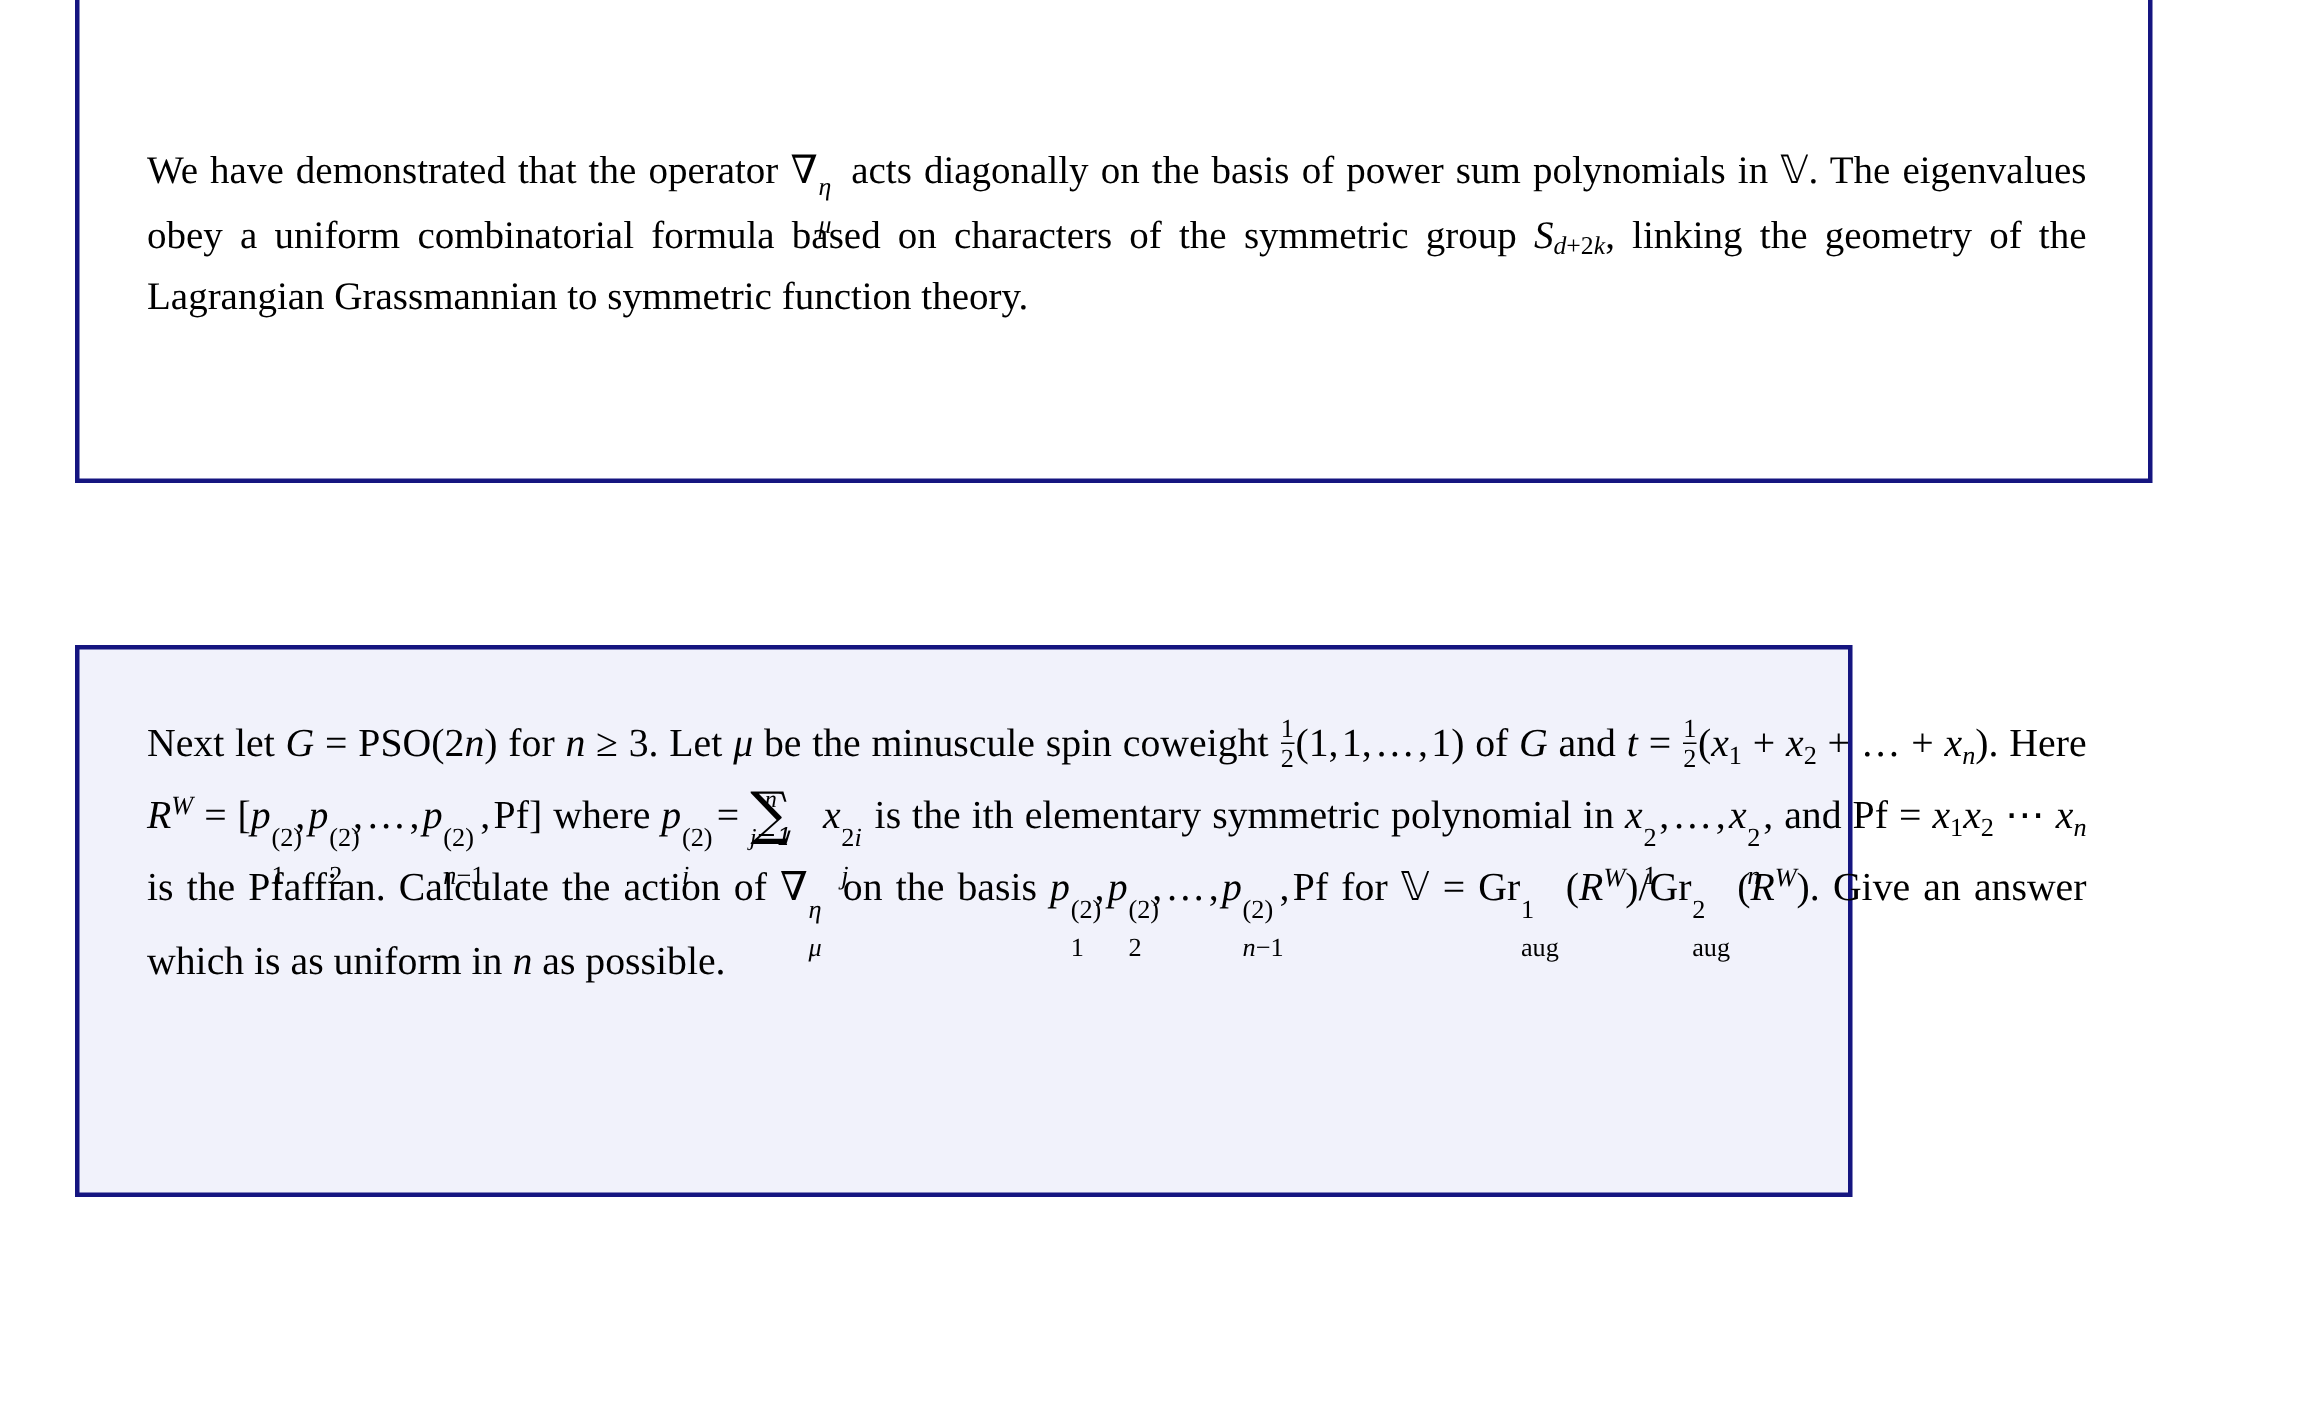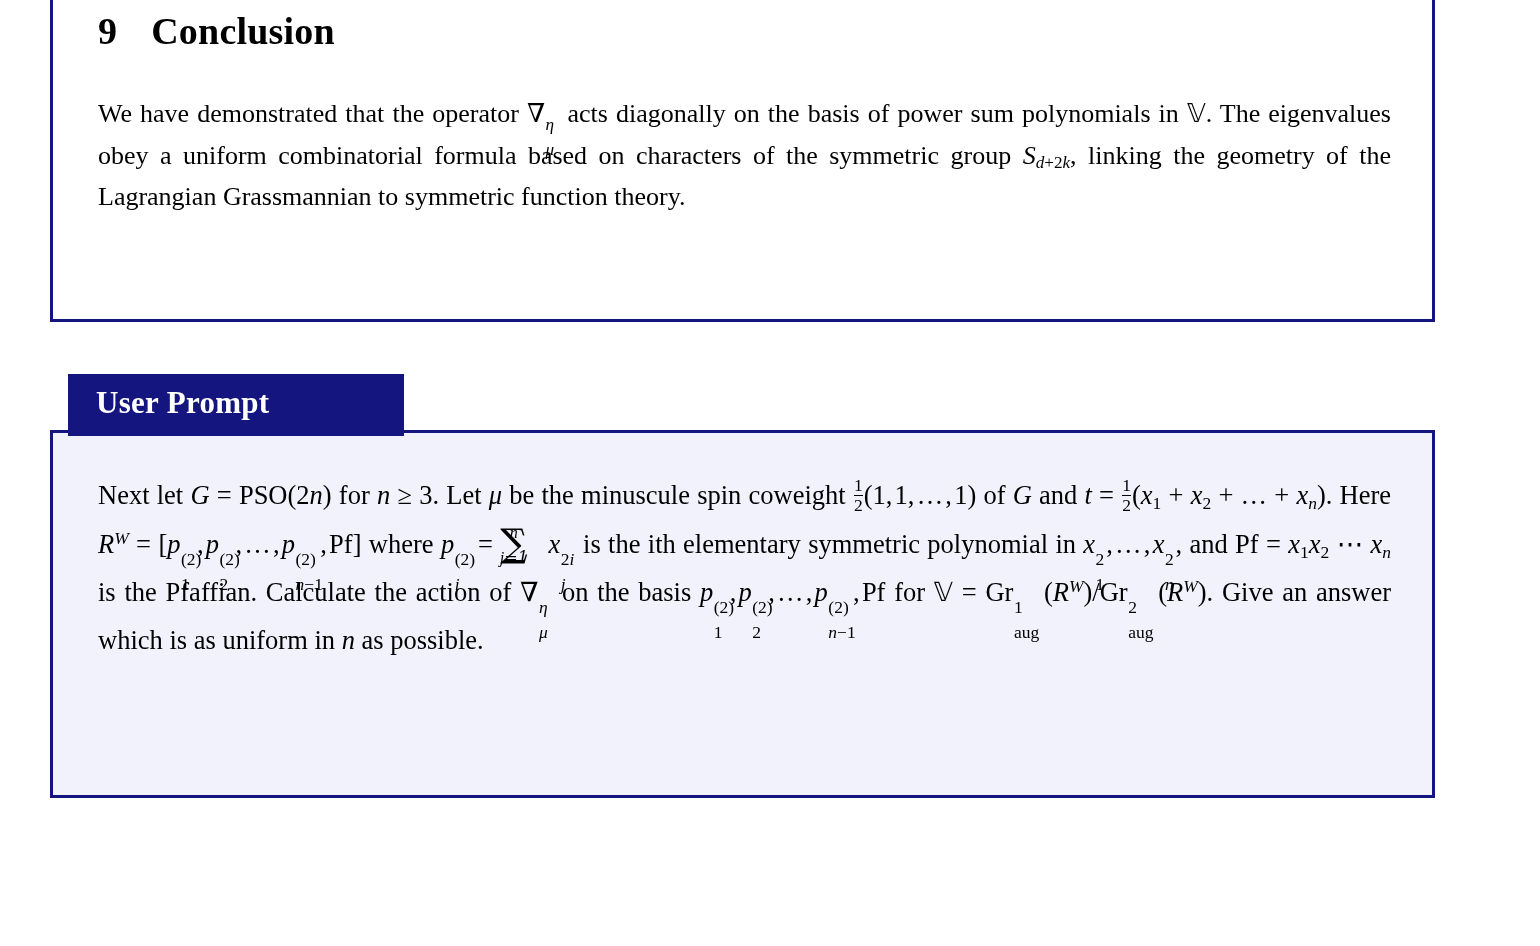--- a/index.html
+++ b/index.html
@@ -80,21 +80,21 @@
     font-weight: bold;
     font-size: 31px;
     letter-spacing: 0.3px;
     color: #ffffff;
   }
 
   .prompt-box {
     position: absolute;
     left: 50px;
     top: 430px;
-    width: 1385px;
+    width: 1185px;
     height: 368px;
     border: 3px solid #151580;
     box-sizing: border-box;
     background: #f1f2fb;
     z-index: 2;
   }
 
   .prompt-body {
     position: absolute;
     left: 45px;
@@ -181,32 +181,26 @@
   .nabla { font-family: "DejaVu Serif", serif; font-style: normal; }
   .nowrap { white-space: nowrap; }
 </style>
 </head>
 <body>
 
 <div class="page">
 
   <div class="conclusion-box">
 
-    <div class="section-heading">
-      <span class="sec-num">9</span><span>Conclusion</span>
-    </div>
 
     <div class="conclusion-body">
       <span>We have demonstrated that the operator </span><span class="nowrap"><span class="nabla">∇</span><span class="subsup"><span class="s-sup"><span class="mi">η</span></span><span class="s-sub"><span class="mi">μ</span></span></span><span class="spacer-ss" style="width:0.55em"></span></span><span> acts diagonally on the basis of power sum polynomials in </span><span class="bb">𝕍</span><span>. The eigenvalues obey a uniform combinatorial formula based on characters of the symmetric group </span><span class="nowrap"><span class="mi">S</span><sub><span class="mi">d</span>+2<span class="mi">k</span></sub></span><span>, linking the geometry of the Lagrangian Grassmannian to symmetric function theory.</span>
     </div>
   </div>
 
-  <div class="prompt-tab">
-    <span class="prompt-tab-label">User Prompt</span>
-  </div>
 
   <div class="prompt-box">
     <div class="prompt-body">
 
       <span>Next let </span><span class="nowrap"><span class="mi">G</span> = <span class="mup">PSO</span>(2<span class="mi">n</span>)</span><span> for </span><span class="nowrap"><span class="mi">n</span> ≥ 3</span><span>. Let </span><span class="mi">μ</span><span> be the minuscule spin coweight </span><span class="nowrap"><span class="frac"><span class="num">1</span><span class="den">2</span></span>(1, 1, … , 1)</span><span> of </span><span class="mi">G</span><span> and </span><span class="nowrap"><span class="mi">t</span> = <span class="frac"><span class="num">1</span><span class="den">2</span></span>(<span class="mi">x</span><sub>1</sub> + <span class="mi">x</span><sub>2</sub> + … + <span class="mi">x</span><sub><span class="mi">n</span></sub>)</span><span>. Here </span><span class="nowrap"><span class="mi">R</span><sup><span class="mi">W</span></sup> = [<span class="mi">p</span><span class="subsup"><span class="s-sup">(2)</span><span class="s-sub">1</span></span><span class="spacer-ss" style="width:0.62em"></span>, <span class="mi">p</span><span class="subsup"><span class="s-sup">(2)</span><span class="s-sub">2</span></span><span class="spacer-ss" style="width:0.62em"></span>, … , <span class="mi">p</span><span class="subsup"><span class="s-sup">(2)</span><span class="s-sub"><span class="mi">n</span>−1</span></span><span class="spacer-ss" style="width:0.95em"></span>, <span class="mup">Pf</span>]</span><span> where </span><span class="nowrap"><span class="mi">p</span><span class="subsup"><span class="s-sup">(2)</span><span class="s-sub"><span class="mi">i</span></span></span><span class="spacer-ss" style="width:0.62em"></span> = <span class="sumwrap"><span class="bigop">∑<span class="lim-top"><span class="mi">n</span></span><span class="lim-bot"><span class="mi">j</span>=1</span></span></span> <span class="mi">x</span><span class="subsup"><span class="s-sup">2<span class="mi">i</span></span><span class="s-sub"><span class="mi">j</span></span></span><span class="spacer-ss" style="width:0.58em"></span></span><span> is the ith elementary symmetric polynomial in </span><span class="nowrap"><span class="mi">x</span><span class="subsup"><span class="s-sup">2</span><span class="s-sub">1</span></span><span class="spacer-ss" style="width:0.42em"></span>, … , <span class="mi">x</span><span class="subsup"><span class="s-sup">2</span><span class="s-sub"><span class="mi">n</span></span></span><span class="spacer-ss" style="width:0.42em"></span></span><span>, and Pf </span><span class="nowrap">= <span class="mi">x</span><sub>1</sub><span class="mi">x</span><sub>2</sub> ⋯ <span class="mi">x</span><sub><span class="mi">n</span></sub></span><span> is the Pfaffian. Calculate the action of </span><span class="nowrap"><span class="nabla">∇</span><span class="subsup"><span class="s-sup"><span class="mi">η</span></span><span class="s-sub"><span class="mi">μ</span></span></span><span class="spacer-ss" style="width:0.55em"></span></span><span> on the basis </span><span class="nowrap"><span class="mi">p</span><span class="subsup"><span class="s-sup">(2)</span><span class="s-sub">1</span></span><span class="spacer-ss" style="width:0.62em"></span>, <span class="mi">p</span><span class="subsup"><span class="s-sup">(2)</span><span class="s-sub">2</span></span><span class="spacer-ss" style="width:0.62em"></span>, … , <span class="mi">p</span><span class="subsup"><span class="s-sup">(2)</span><span class="s-sub"><span class="mi">n</span>−1</span></span><span class="spacer-ss" style="width:0.95em"></span>, <span class="mup">Pf</span></span><span> for </span><span class="nowrap"><span class="bb">𝕍</span> = <span class="mup">Gr</span><span class="subsup"><span class="s-sup">1</span><span class="s-sub"><span class="mup">aug</span></span></span><span class="spacer-ss" style="width:1.15em"></span>(<span class="mi">R</span><sup><span class="mi">W</span></sup>)/<span class="mup">Gr</span><span class="subsup"><span class="s-sup">2</span><span class="s-sub"><span class="mup">aug</span></span></span><span class="spacer-ss" style="width:1.15em"></span>(<span class="mi">R</span><sup><span class="mi">W</span></sup>)</span><span>. Give an answer which is as uniform in </span><span class="mi">n</span><span> as possible.</span>
     </div>
   </div>
 
 </div>
 

